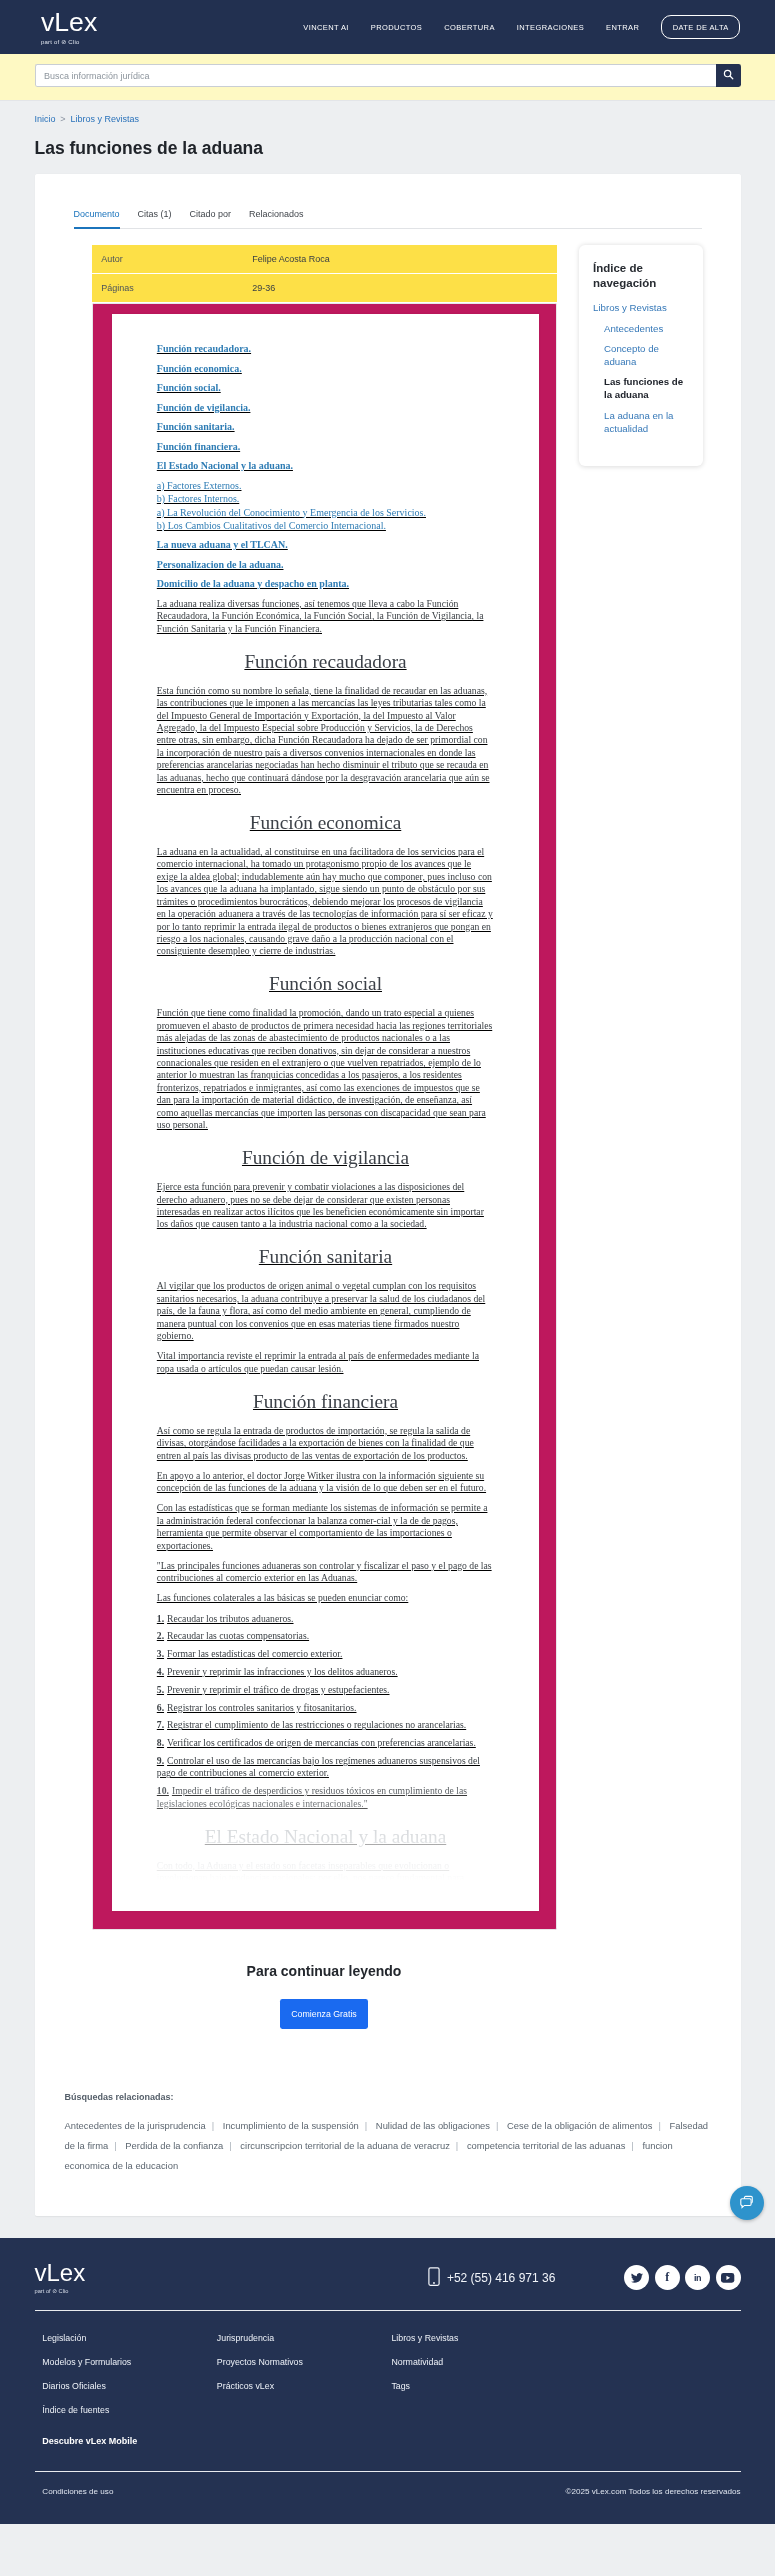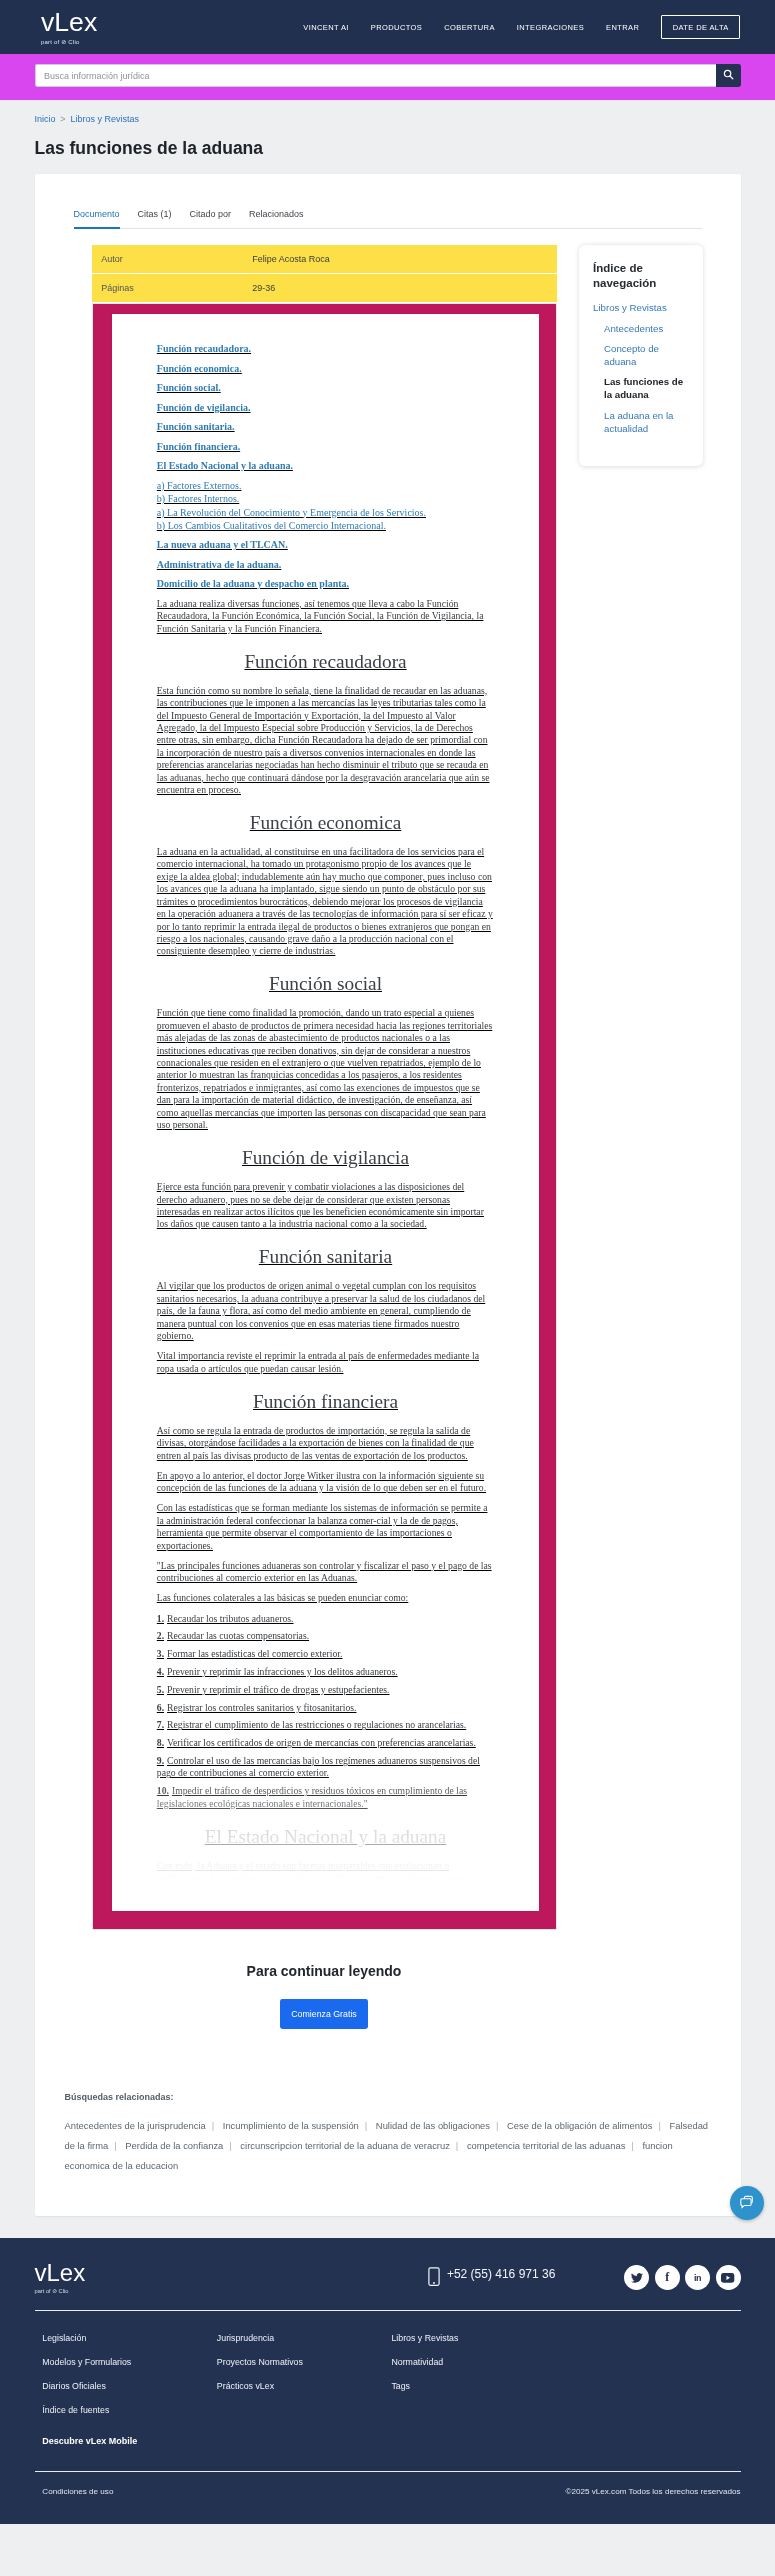--- a/index.html
+++ b/index.html
@@ -7,24 +7,24 @@
   body { width:775px; margin:0 auto; position:relative; }
   a { text-decoration:none; cursor:pointer; }
 
   
   .hdr { background:#223050; height:54px; display:flex; align-items:center; padding:0 35px 0 41px; }
   .logo-block { display:flex; flex-direction:column; }
   .logo-main { color:#fff; font-size:26.6px; font-weight:400; letter-spacing:0px; line-height:1; }
   .logo-sub { color:#dfe4ee; font-size:6px; margin-top:2.4px; letter-spacing:0.2px; }
   .hdr-nav { margin-left:auto; display:flex; align-items:center; gap:22px; }
   .hdr-link { color:#fff; font-size:7.5px; letter-spacing:0.4px; font-weight:500; }
-  .hdr-cta { color:#fff; font-size:7.5px; letter-spacing:0.4px; font-weight:500; border:1.2px solid #fff; border-radius:1px; padding:6.6px 10.3px; }
-
-  
-  .search-band { background:#d946ef; border-bottom:0.6px solid #e3e5e8; padding:10.3px 0 12.7px; }
+  .hdr-cta { color:#fff; font-size:7.5px; letter-spacing:0.4px; font-weight:500; border:1.2px solid #fff; border-radius:10px; padding:6.6px 10.3px; }
+
+  
+  .search-band { background:#fef9c3; border-bottom:0.6px solid #e3e5e8; padding:10.3px 0 12.7px; }
   .search-wrap { width:706px; margin:0 auto; display:flex; }
   .search-input { flex:1; height:23px; border:0.6px solid #c9ced4; border-right:none; border-radius:2.4px 0 0 2.4px; background:#fff; padding:0 8.5px; font-size:9px; color:#333; font-family:"Liberation Sans",sans-serif; }
   .search-input::placeholder { color:#8d959d; }
   .search-btn { width:25px; height:23px; background:#243150; border:none; border-radius:0 2.4px 2.4px 0; display:flex; align-items:center; justify-content:center; cursor:pointer; }
 
   
   .crumb-zone { width:706px; margin:0 auto; padding-top:13.3px; }
   .crumb { font-size:9px; color:#2a72ba; display:flex; gap:4.8px; align-items:center; }
   .crumb a { color:#2a72ba; }
   .crumb-sep { color:#8a93a0; }
@@ -91,21 +91,21 @@
   .fab { position:absolute; right:11.5px; bottom:18.7px; width:34px; height:34px; border-radius:50%; background:#2e93cc; display:flex; align-items:center; justify-content:center; box-shadow:0 1.2px 3.6px rgba(0,0,0,.25); cursor:pointer; }
 
   .gap-band { height:22.3px; }
 
   
   .ftr { background:#243252; color:#fff; padding:23px 0 0; }
   .ftr-inner { width:706px; margin:0 auto; }
   .ftr-top { display:flex; align-items:center; }
   .ftr-logo-main { color:#fff; font-size:24px; font-weight:400; line-height:1; }
   .ftr-logo-sub { color:#d8deea; font-size:5.7px; margin-top:2.4px; }
-  .ftr-phone { margin-left:auto; display:flex; gap:7.2px; font-size:12px; color:#f2f5fa; }
+  .ftr-phone { margin-left:auto; display:flex; align-items:center; gap:7.2px; font-size:12px; color:#f2f5fa; }
   .ftr-social { margin-left:69px; display:flex; gap:5.4px; }
   .soc { width:25px; height:25px; border-radius:50%; background:#fff; color:#243252; display:flex; align-items:center; justify-content:center; font-weight:700; }
   .soc svg { display:block; }
   .soc .in-txt { font-size:9px; letter-spacing:-0.3px; }
   .soc .f-txt { font-size:12px; font-family:"Liberation Serif",serif; }
   .ftr-divider { border:none; border-top:0.6px solid rgba(255,255,255,.9); margin:15.7px 0 0; }
   .ftr-cols { display:grid; grid-template-columns:1fr 1fr 1fr 1fr; padding:22px 0 0 7.8px; }
   .ftr-col a { display:block; color:#eef2f8; font-size:8.8px; margin-bottom:14px; }
   .ftr-mobile { padding:6px 0 0 7.8px; }
   .ftr-mobile a { color:#fff; font-size:9px; font-weight:700; }
@@ -186,21 +186,21 @@
           <p class="toc-item"><a>Función de vigilancia.</a></p>
           <p class="toc-item"><a>Función sanitaria.</a></p>
           <p class="toc-item"><a>Función financiera.</a></p>
           <p class="toc-item"><a>El Estado Nacional y la aduana.</a></p>
           <p class="toc-sub"><a>a) Factores Externos.</a></p>
           <p class="toc-sub"><a>b) Factores Internos.</a></p>
           <p class="toc-sub"><a>a) La Revolución del Conocimiento y Emergencia de los Servicios.</a></p>
           <p class="toc-sub"><a>b) Los Cambios Cualitativos del Comercio Internacional.</a></p>
           <div class="toc-gap"></div>
           <p class="toc-item"><a>La nueva aduana y el TLCAN.</a></p>
-          <p class="toc-item"><a>Administrativa de la aduana.</a></p>
+          <p class="toc-item"><a>Personalizacion de la aduana.</a></p>
           <p class="toc-item"><a>Domicilio de la aduana y despacho en planta.</a></p>
 
           <p class="doc-p">La aduana realiza diversas funciones, así tenemos que lleva a cabo la Función Recaudadora, la Función Económica, la Función Social, la Función de Vigilancia, la Función Sanitaria y la Función Financiera.</p>
 
           <h2 class="doc-h2">Función recaudadora</h2>
           <p class="doc-p">Esta función como su nombre lo señala, tiene la finalidad de recaudar en las aduanas, las contribuciones que le imponen a las mercancías las leyes tributarias tales como la del Impuesto General de Importación y Exportación, la del Impuesto al Valor Agregado, la del Impuesto Especial sobre Producción y Servicios, la de Derechos entre otras, sin embargo, dicha Función Recaudadora ha dejado de ser primordial con la incorporación de nuestro país a diversos convenios internacionales en donde las preferencias arancelarias negociadas han hecho disminuir el tributo que se recauda en las aduanas, hecho que continuará dándose por la desgravación arancelaria que aún se encuentra en proceso.</p>
 
           <h2 class="doc-h2">Función economica</h2>
           <p class="doc-p">La aduana en la actualidad, al constituirse en una facilitadora de los servicios para el comercio internacional, ha tomado un protagonismo propio de los avances que le exige la aldea global; indudablemente aún hay mucho que componer, pues incluso con los avances que la aduana ha implantado, sigue siendo un punto de obstáculo por sus trámites o procedimientos burocráticos, debiendo mejorar los procesos de vigilancia en la operación aduanera a través de las tecnologías de información para sí ser eficaz y por lo tanto reprimir la entrada ilegal de productos o bienes extranjeros que pongan en riesgo a los nacionales, causando grave daño a la producción nacional con el consiguiente desempleo y cierre de industrias.</p>
 

